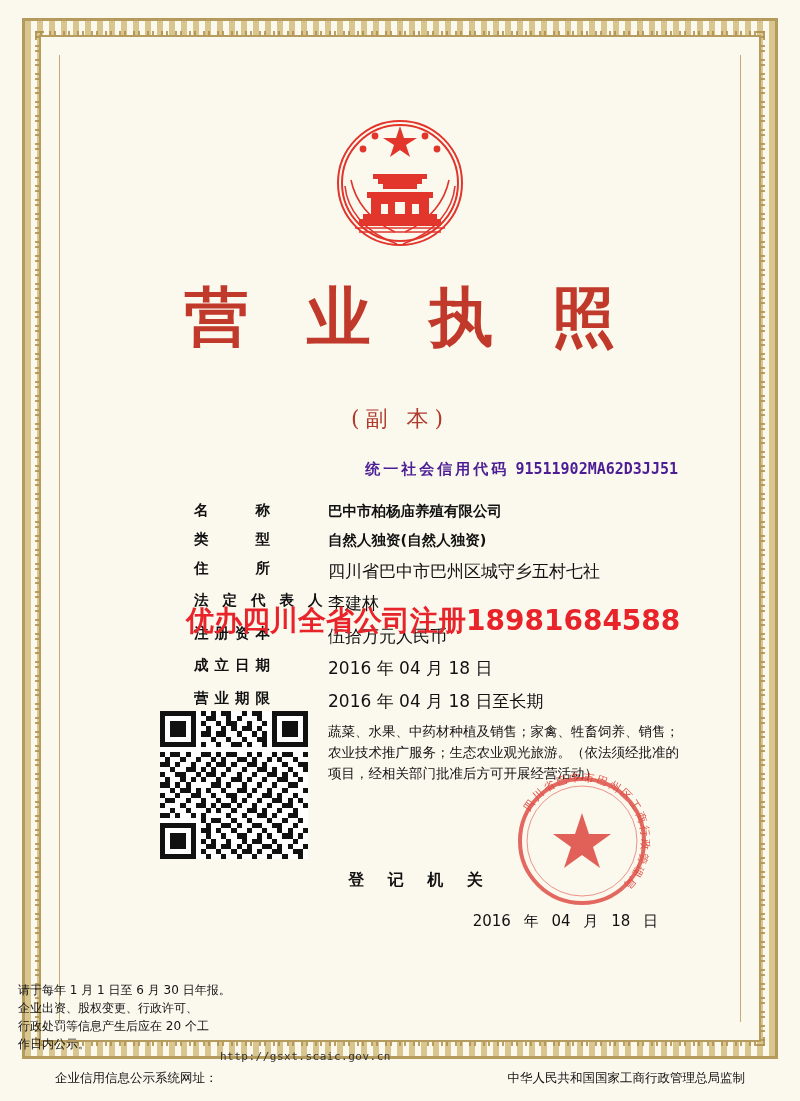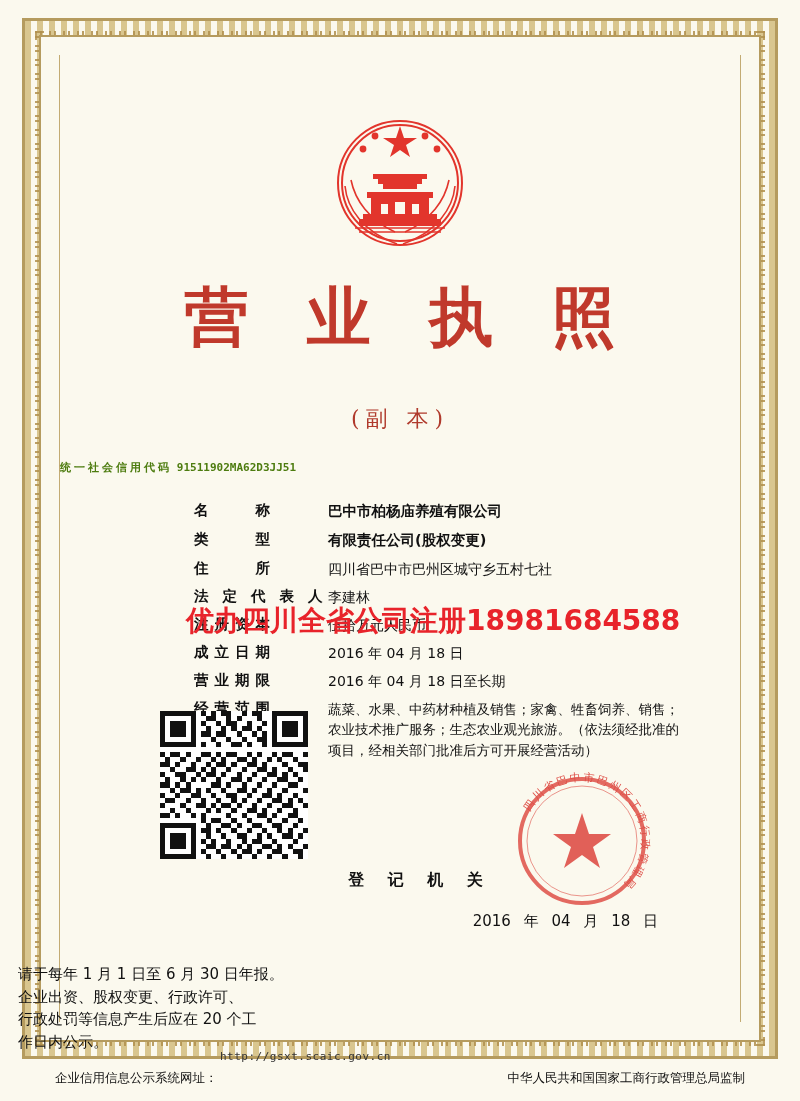--- a/index.html
+++ b/index.html
@@ -90,22 +90,23 @@
     position:absolute;left:0;right:0;top:358px;
     text-align:center;
     font-size:22px;
     color:#b03a2c;
     letter-spacing:6px;
     font-family:"DejaVu Serif","Liberation Serif",serif;
   }
   .credit-code{
     position:absolute;
     left:0;right:62px;top:414px;
-    font-size:11px;
-    color:#4d7c0f;
+    text-align:right;
+    font-size:15px;
+    color:#4c1d95;
     letter-spacing:1px;
     font-weight:bold;
   }
   .credit-code .label{letter-spacing:3px;}
   .credit-code .value{font-family:"DejaVu Sans Mono","Liberation Mono",monospace;letter-spacing:0px;}
 
   .fields{
     position:absolute;
     left:134px;top:455px;right:48px;
   }
@@ -123,21 +124,21 @@
     font-weight:bold;
     letter-spacing:6px;
     white-space:nowrap;
   }
   .row .k.k4{letter-spacing:14px;}
   .row .v{
     flex:1;
     line-height:1.5;
   }
   .v.bold{font-weight:bold;}
-  .v.small{font-size:14px;}
+  .v.small{font-size:17px;}
   .v.scope{font-size:13.5px;line-height:1.55;}
 
   
   .overlay-ad{
     position:absolute;
     left:126px;top:556px;
     font-size:28px;
     font-weight:bold;
     color:#e8232a;
     white-space:nowrap;
@@ -178,21 +179,21 @@
     position:absolute;
     right:78px;bottom:108px;
     width:160px;height:160px;
     opacity:.85;
   }
 
   
   .notes{
     position:absolute;
     left:18px;bottom:48px;
-    font-size:15px;
+    font-size:12px;
     color:#111;
     line-height:1.5;
     margin-top:28px;
   }
   .notes div{white-space:nowrap;}
   .website{
     position:absolute;
     left:220px;bottom:38px;
     font-family:"DejaVu Sans Mono","Liberation Mono",monospace;
     font-size:11px;
@@ -280,21 +281,21 @@
       <span class="value">91511902MA62D3JJ51</span>
     </div>
 
     <div class="fields">
       <div class="row">
         <div class="k">名　　称</div>
         <div class="v bold">巴中市柏杨庙养殖有限公司</div>
       </div>
       <div class="row">
         <div class="k">类　　型</div>
-        <div class="v bold">有限责任公司(股权变更)</div>
+        <div class="v bold">自然人独资(自然人独资)</div>
       </div>
       <div class="row">
         <div class="k">住　　所</div>
         <div class="v small">四川省巴中市巴州区城守乡五村七社</div>
       </div>
       <div class="row">
         <div class="k k4">法定代表人</div>
         <div class="v small">李建林</div>
       </div>
       <div class="row">

